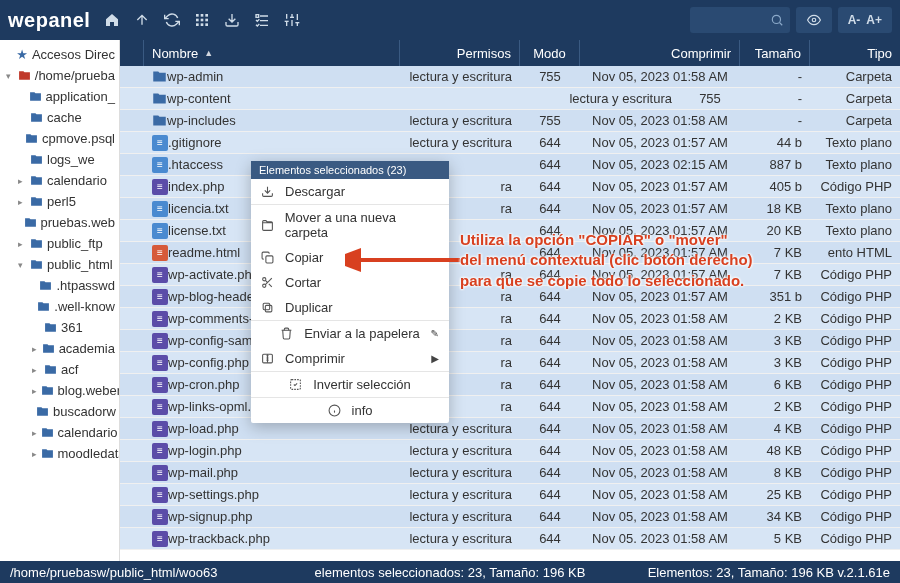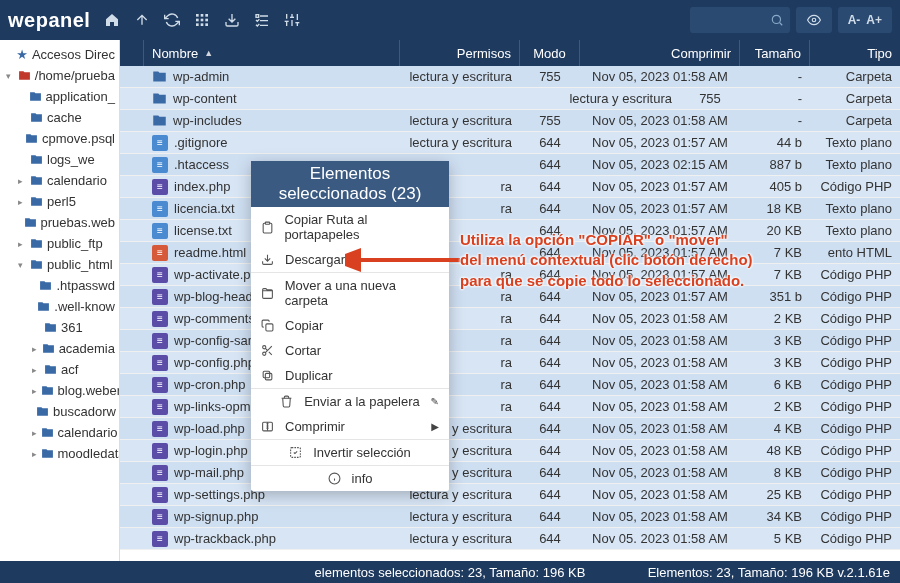--- a/index.html
+++ b/index.html
@@ -127,21 +127,21 @@
     display: flex;
     height: 22px;
     font-size: 13px;
     border-bottom: 1px solid #f0f0f0;
     align-items: center;
     background: #d7e5f5;
   }
   .row:nth-child(odd) { background: #cfdff2; }
   .row div { padding: 0 8px; display: flex; align-items: center; }
   .row .col-chk { width: 24px; justify-content: center; }
-  .row .col-name { flex: 1; gap: 6px; }
+  .row .col-name { flex: 1; }
   .row .col-perm { width: 120px; justify-content: flex-end; }
   .row .col-mode { width: 60px;  justify-content: center; }
   .row .col-mod  { width: 160px; justify-content: center; }
   .row .col-size { width: 70px;  justify-content: flex-end; }
   .row .col-type { width: 90px;  justify-content: flex-end; }
   .ficon-file {
     display: inline-flex;
     align-items: center;
     justify-content: center;
     width: 16px;
@@ -160,23 +160,22 @@
     width: 198px;
     background: #fff;
     box-shadow: 0 4px 16px rgba(0,0,0,0.25);
     border-radius: 2px;
     font-size: 13px;
     z-index: 50;
   }
   .ctx-head {
     background: #3a5a82;
     color: #fff;
-    font-size: 17px;
+    font-size: 11px;
     padding: 3px 8px;
-    text-align: center;
   }
   .ctx-item {
     display: flex;
     align-items: center;
     padding: 5px 10px;
     gap: 10px;
     cursor: pointer;
     position: relative;
   }
   .ctx-sep { border-top: 1px solid #e5e5e5; justify-content: center; }
@@ -992,29 +991,20 @@
           <div class="col-type">
             <span>Código PHP</span>
           </div>
         </div>
       </div>
   </div>
 </div>
 
 <div class="ctx" id="ctx">
   <div class="ctx-head">Elementos seleccionados (23)</div>
-<div class="ctx-item">
-      <span class="ctx-ico">
-        <svg width="13" height="13" viewBox="0 0 24 24" fill="none" stroke="currentColor" stroke-width="2">
-          <rect x="8" y="2" width="8" height="4" rx="1"></rect>
-          <path d="M16 4h2a2 2 0 0 1 2 2v14a2 2 0 0 1-2 2H6a2 2 0 0 1-2-2V6a2 2 0 0 1 2-2h2"></path>
-        </svg>
-      </span>
-      <span>Copiar Ruta al portapapeles</span>
-    </div>
     <div class="ctx-item">
       <span class="ctx-ico">
         <svg width="13" height="13" viewBox="0 0 24 24" fill="none" stroke="currentColor" stroke-width="2">
           <path d="M21 15v4a2 2 0 0 1-2 2H5a2 2 0 0 1-2-2v-4M7 10l5 5 5-5M12 15V3"></path>
         </svg>
       </span>
       <span>Descargar</span>
     </div>
     <div class="ctx-item ctx-sep">
       <span class="ctx-ico">
@@ -1104,15 +1094,16 @@
   <line x1="115" y1="12" x2="8" y2="12" stroke="#d84020" stroke-width="4" marker-end="url(#ah)"></line>
 </svg>
 
 <div class="callout">
   <div>Utiliza la opción "COPIAR" o "mover"</div>
   <div>del menú contextual (clic botón derecho)</div>
   <div>para que se copie todo lo seleccionado.</div>
 </div>
 
 <div class="status">
+  <span>/home/pruebasw/public_html/woo63</span>
   <span class="mid">elementos seleccionados: 23, Tamaño: 196 KB</span>
   <span class="right">Elementos: 23, Tamaño: 196 KB v.2.1.61e</span>
 </div>
 
 </body></html>

